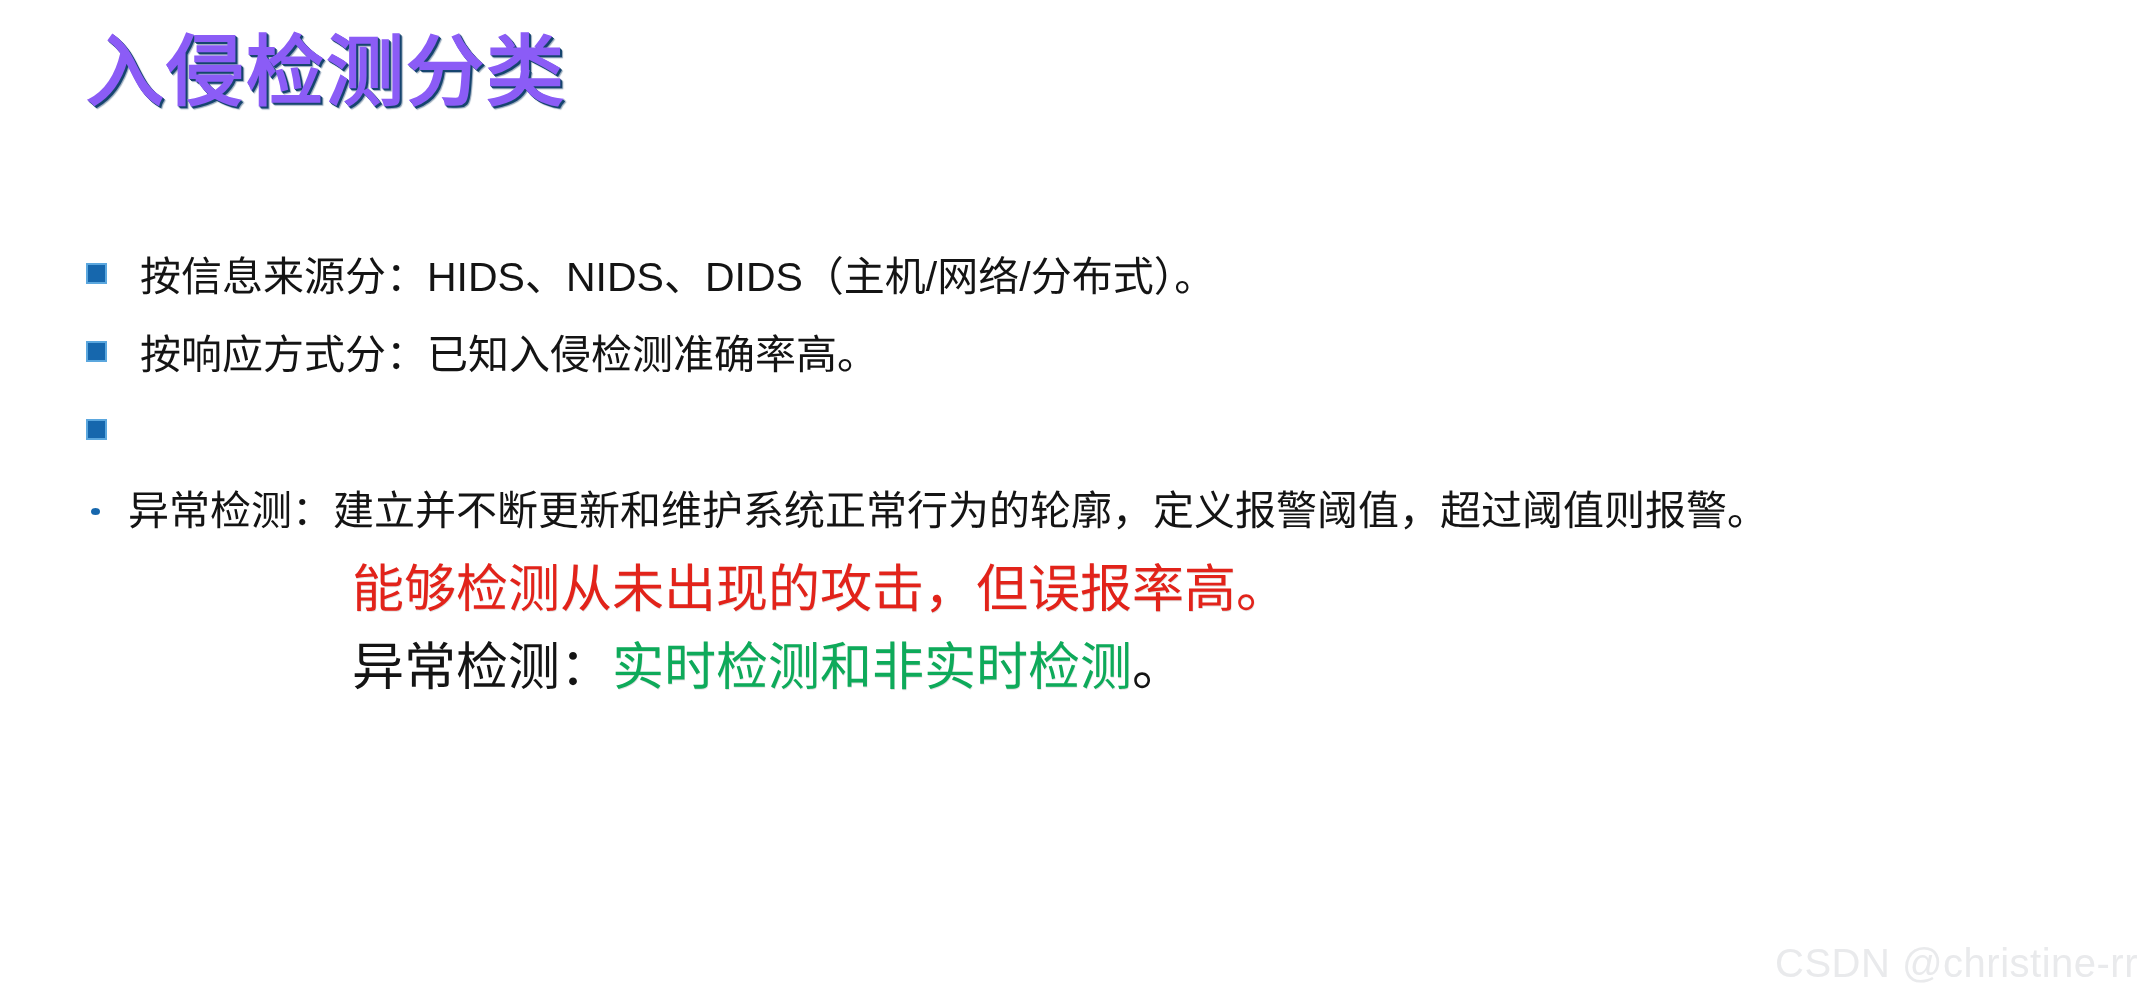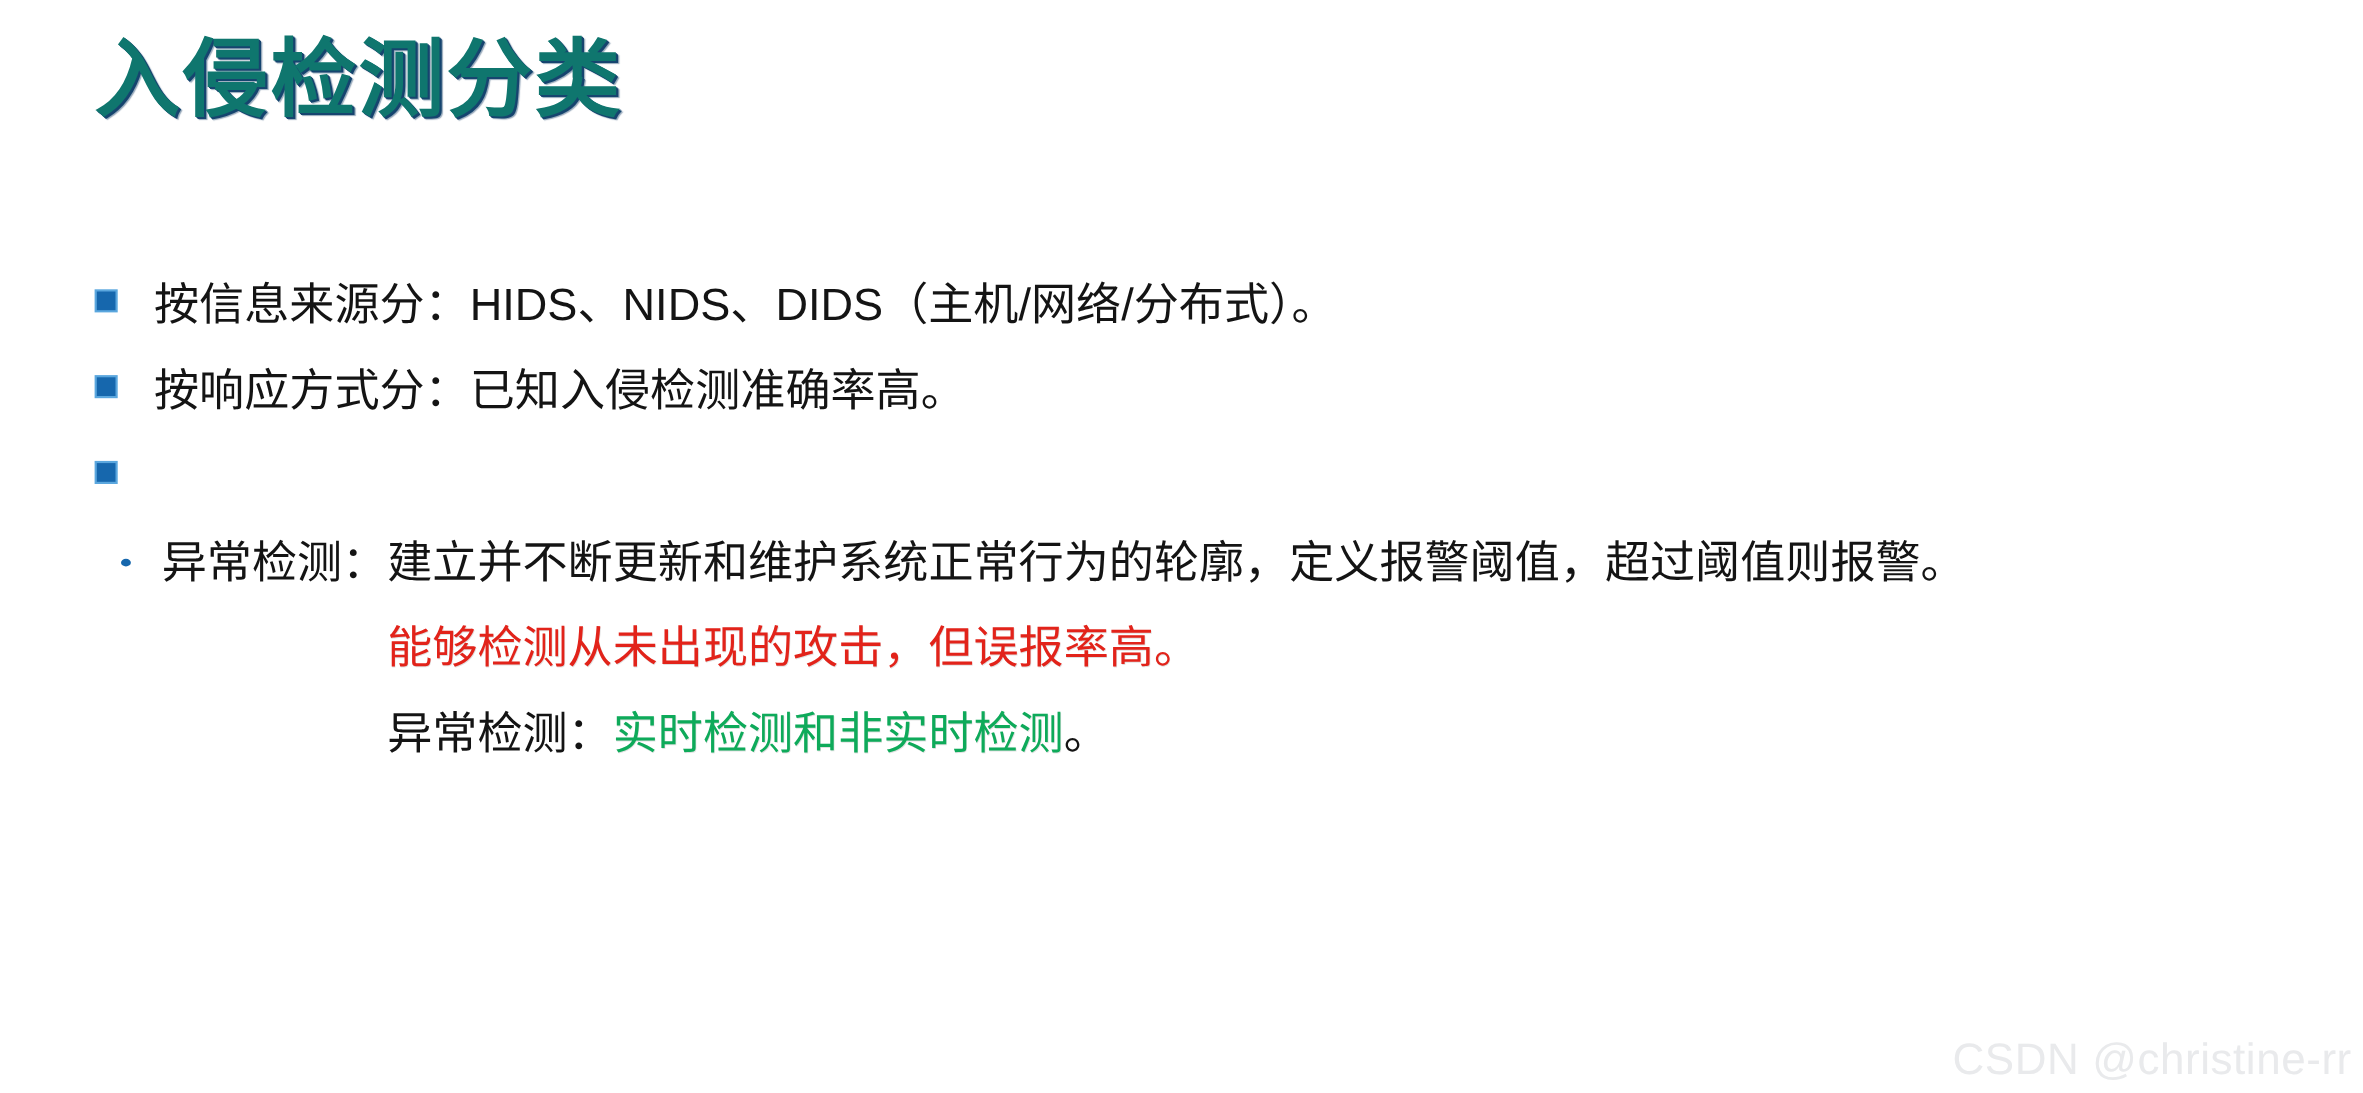--- a/index.html
+++ b/index.html
@@ -22,21 +22,21 @@
   }
 
   
   .slide-title {
     position: absolute;
     left: 86px;
     top: 32px;
     font-size: 78px;
     font-weight: bold;
     letter-spacing: 2px;
-    color: #0f766e;
+    color: #8b5cf6;
     line-height: 1.05;
     white-space: nowrap;
     text-shadow:
        1px 1px 0 #16456f,
        2px 2px 0 #16456f,
        3px 3px 1px rgba(20,60,100,0.45);
   }
 
   
   .body-block {
@@ -70,40 +70,39 @@
   }
   .lvl1 .line-text {
     margin-left: 52px;
   }
 
   
   .lvl2 {
     padding-left: 88px;
     height: 78px;
     font-size: 41px;
-    margin-left: 19px;
   }
   .lvl2 .marker {
     position: absolute;
     left: 91px;
     top: 36px;
     width: 9px;
     height: 7px;
     border-radius: 50%;
     background: #1667ad;
   }
   .lvl2 .line-text {
     margin-left: 40px;
   }
 
   
   .indent {
     padding-left: 352px;
     height: 78px;
-    font-size: 41px;
+    font-size: 52px;
   }
 
   .line-text {
     color: #111111;
     line-height: 78px;
   }
 
   .t-black  { color: #141414; }
   .t-green  { color: #0eaa5a; }
   .t-red    { color: #e2231a; }

